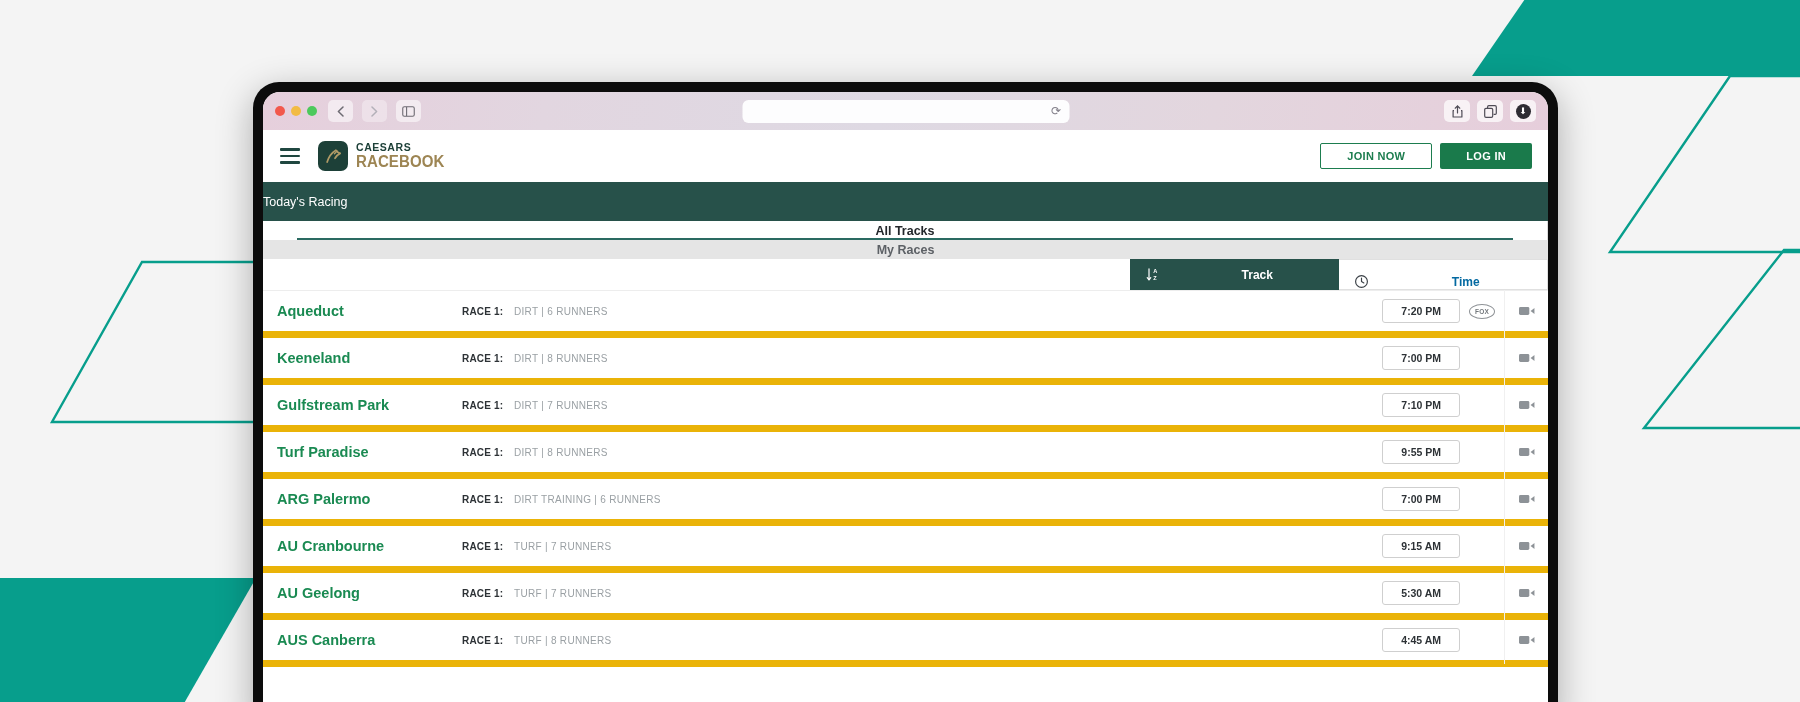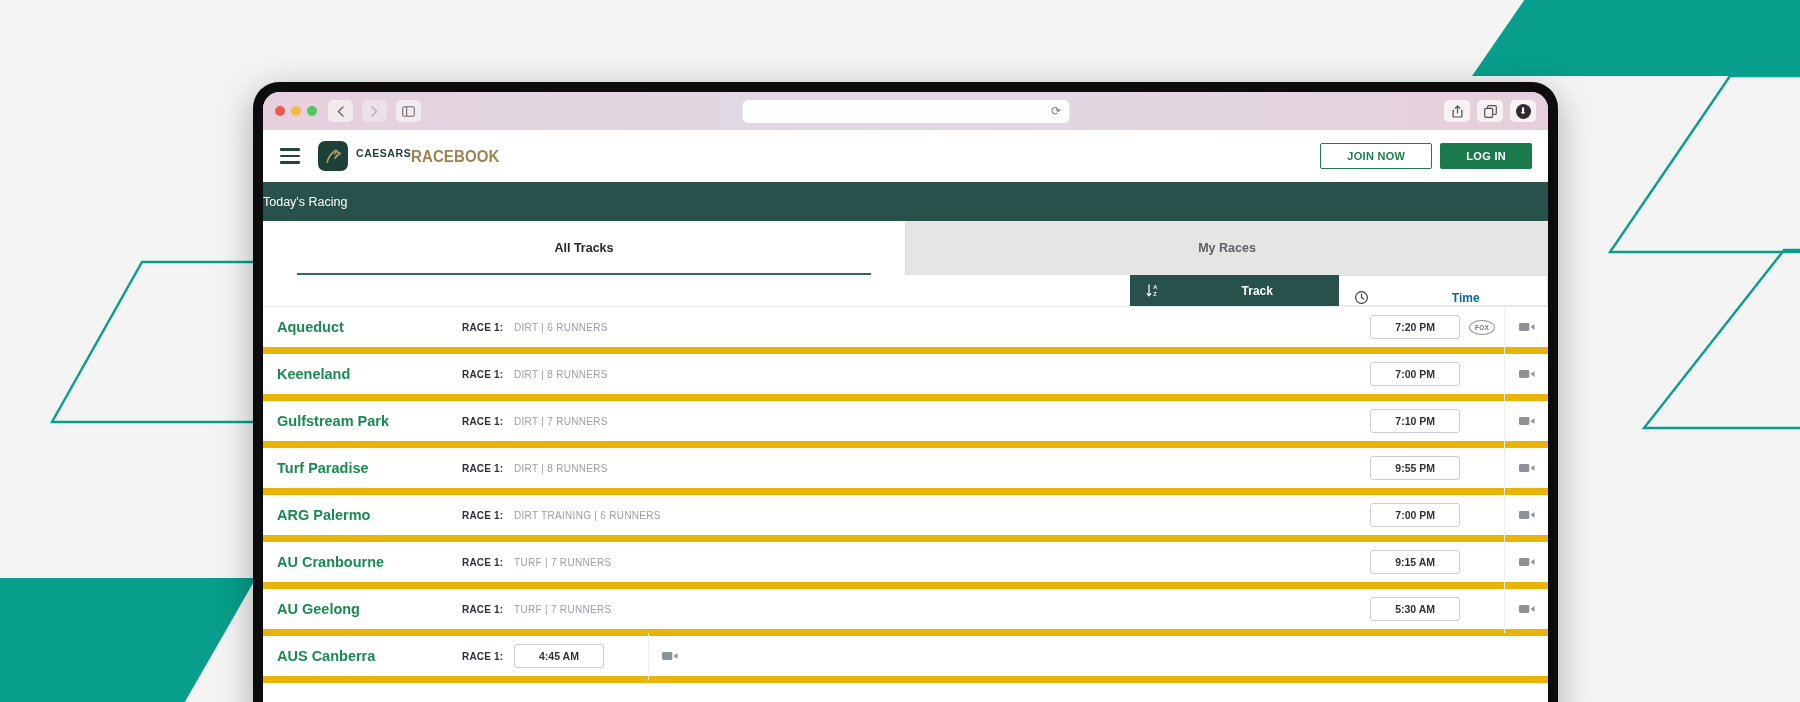--- a/index.html
+++ b/index.html
@@ -95,21 +95,21 @@
   }
   #hamburger { display: flex; flex-direction: column; gap: 4px; cursor: pointer; padding: 4px 3px; }
   #hamburger i { display: block; width: 20px; height: 2.6px; background: #1f4740; border-radius: 1px; }
 
   #logo { display: flex; align-items: center; gap: 8px; margin-left: 15px; }
   #logo-mark {
     width: 30px; height: 30px; border-radius: 7px;
     background: #1d4038;
     display: flex; align-items: center; justify-content: center;
   }
-  #logo-text { display: flex; line-height: 1; }
+  #logo-text { display: flex; flex-direction: column; line-height: 1; }
   #logo-caesars {
     font-size: 10.5px; font-weight: 700; color: #1d4038;
     letter-spacing: .55px;
   }
   #logo-racebook {
     font-size: 16px; font-weight: 800; color: #9d8553;
     letter-spacing: .1px; margin-top: 1px;
     font-family: "Liberation Sans Narrow","Liberation Sans", sans-serif;
     transform: scaleX(.94); transform-origin: left;
   }
@@ -125,21 +125,21 @@
   .hbtn.solid { background: #1a7a4b; color: #fff; }
 
   
   #racing-bar {
     height: 39px; background: #27514a;
     display: flex; align-items: center;
     color: #fff; font-size: 12.5px; font-weight: 500;
   }
 
   
-  #tabs { display: flex; height: 54px; background: #ec4899; }
+  #tabs { display: flex; height: 38px; background: #ec4899; flex-direction: column; }
   .tab {
     flex: 1;
     display: flex; align-items: center; justify-content: center;
     font-size: 12.5px; font-weight: 700; color: #5d6166;
     background: #e5e5e5;
     cursor: pointer;
     position: relative;
     border-right: 1px solid #dcdcdc;
   }
   .tab:last-child { border-right: none; }
@@ -191,21 +191,21 @@
     flex: 1;
     font-size: 10px; color: #9aa0a4; letter-spacing: .3px;
   }
   .row-right { display: flex; align-items: center; }
   .time-pill {
     min-width: 62px; height: 24px;
     border: 1px solid #cfcfcf; border-radius: 3px;
     display: flex; align-items: center; justify-content: center;
     font-size: 10.5px; font-weight: 700; color: #2d3236;
     background: #fff; cursor: pointer;
-    padding: 0 24px;
+    padding: 0 18px;
   }
   .badge-slot { width: 44px; display: flex; align-items: center; justify-content: center; }
   .fox-badge {
     width: 26px; height: 15px; border-radius: 50%;
     border: 1.4px solid #8e9296;
     display: flex; align-items: center; justify-content: center;
     font-size: 6.5px; font-weight: 800; color: #73787c;
     letter-spacing: .2px;
   }
   .vid-slot {
@@ -450,20 +450,21 @@
           <div class="vid-slot">
             <svg class="vid-icon" width="16" height="12" viewBox="0 0 18 12">
               <rect x="0" y="1.6" width="11.6" height="8.8" rx="1.6" fill="#8d9297"></rect>
               <path d="M13 6 L17.4 2.6 V9.4 Z" fill="#8d9297"></path>
             </svg>
           </div>
         </div>
         <div class="race-row">
           <div class="track-name">AUS Canberra</div>
           <div class="race-no">RACE 1:</div>
+          <div class="race-meta">TURF | 8 RUNNERS</div>
           <div class="row-right">
             <div class="time-pill">4:45 AM</div>
             <div class="badge-slot"></div>
           </div>
           <div class="vid-slot">
             <svg class="vid-icon" width="16" height="12" viewBox="0 0 18 12">
               <rect x="0" y="1.6" width="11.6" height="8.8" rx="1.6" fill="#8d9297"></rect>
               <path d="M13 6 L17.4 2.6 V9.4 Z" fill="#8d9297"></path>
             </svg>
           </div>

